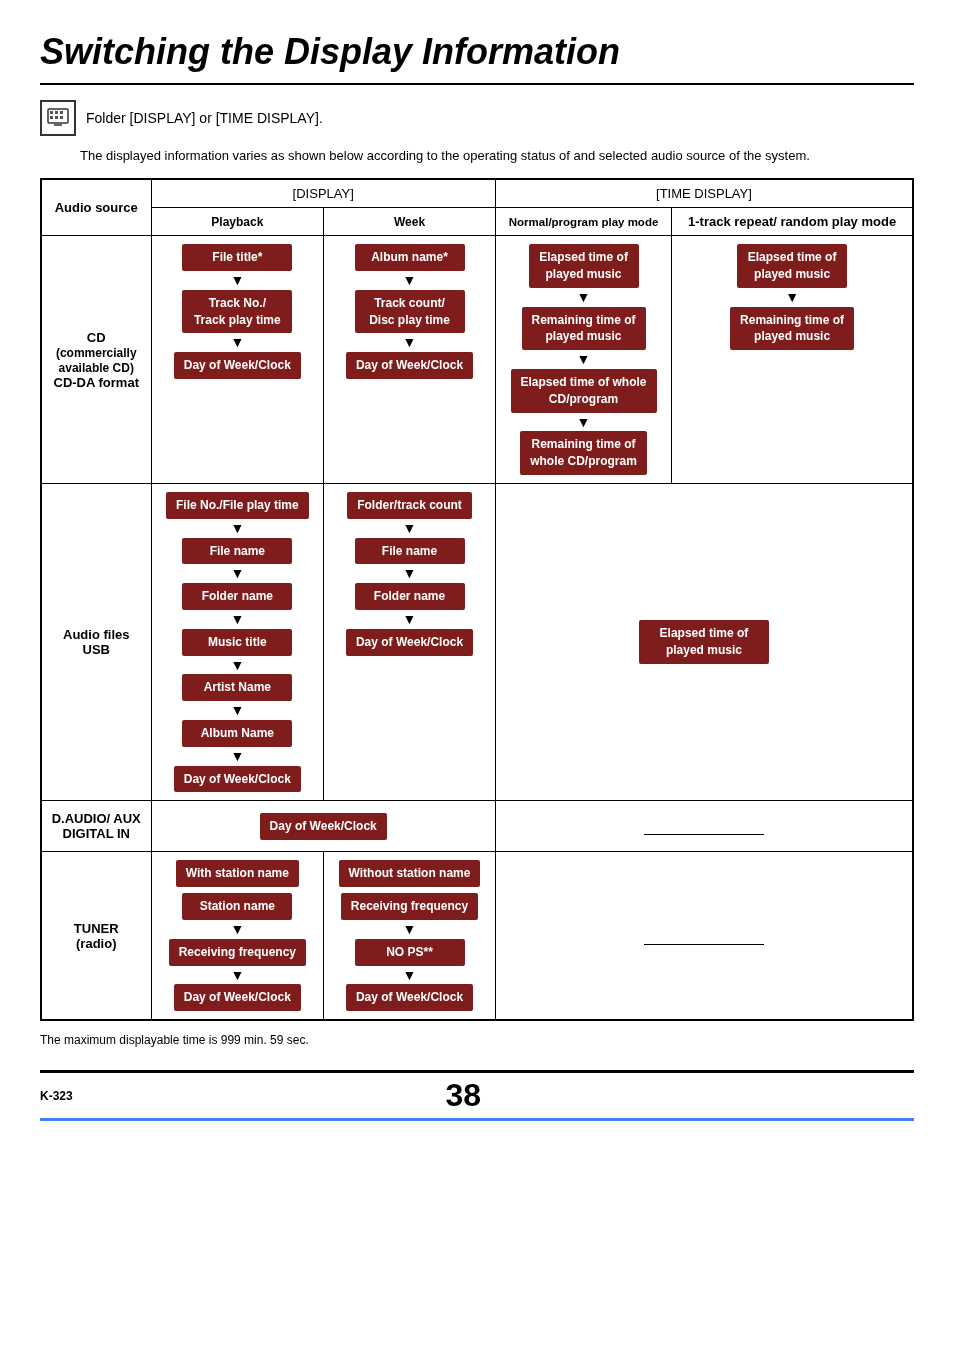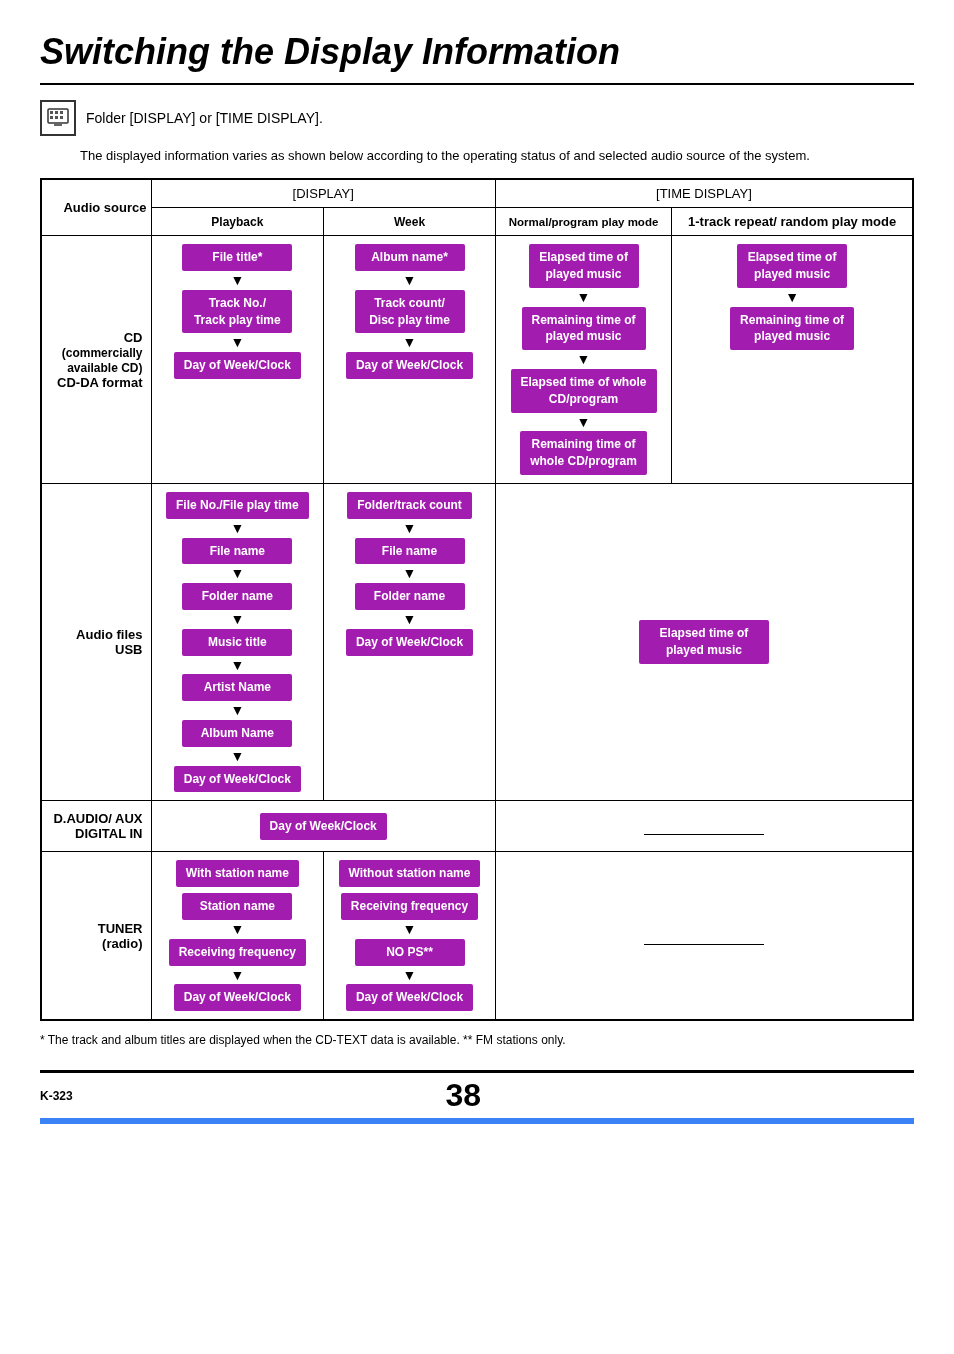--- a/index.html
+++ b/index.html
@@ -43,21 +43,21 @@
       font-size: 14px;
     }
     .info-line {
       font-size: 13px;
       margin-bottom: 15px;
       margin-left: 40px;
     }
 
     
     .btn-dark {
-      background: #a21caf;
+      background: #7f1d1d;
       color: #fff;
       padding: 5px 10px;
       font-size: 12px;
       font-weight: bold;
       display: inline-block;
       border-radius: 2px;
       min-width: 110px;
       text-align: center;
       line-height: 1.4;
     }
@@ -66,21 +66,21 @@
     .footer-notes {
       font-size: 12px;
       margin-top: 6px;
       line-height: 1.6;
     }
     .page-footer {
       display: flex;
       align-items: center;
       justify-content: space-between;
       border-top: 3px solid #000;
-      border-bottom: 6px solid #3b82f6;
+      border-bottom: 3px solid #3b82f6;
       margin-top: 20px;
       padding: 4px 0;
     }
     .page-footer-left {
       font-size: 12px;
       font-weight: bold;
     }
     .page-number {
       font-size: 32px;
       font-weight: bold;
@@ -96,21 +96,21 @@
     .outer-table > thead > tr > th,
     .outer-table > tbody > tr > td {
       border: 1.5px solid #000;
     }
 
     
     .th-source {
       background: #fff;
       font-weight: bold;
       font-size: 13px;
-      text-align: right;
+      text-align: center;
       padding: 4px;
       width: 110px;
       margin-left: 45px;
     }
     .th-display-group {
       font-size: 13px;
       font-weight: normal;
       text-align: center;
       padding: 6px;
     }
@@ -126,21 +126,21 @@
       font-size: 12px;
       font-weight: bold;
       text-align: center;
       padding: 6px 4px;
       border: 1.5px solid #000;
     }
 
     .td-source {
       font-weight: bold;
       font-size: 13px;
-      text-align: right;
+      text-align: center;
       padding: 10px 8px;
       vertical-align: middle;
     }
 
     .content-cell {
       padding: 8px 6px;
       vertical-align: top;
     }
 
     .btn-stack {
@@ -334,20 +334,20 @@
       </td>
 
       <td class="content-cell" colspan="2" style="text-align:center; vertical-align:middle;">
         <span class="line-placeholder"></span>
       </td>
     </tr>
   </tbody>
 </table>
 
 <div class="footer-notes">
-  <p>* The track and album titles are displayed when the CD-TEXT data is available.   ** FM stations only.</p>
+  <p>The maximum displayable time is 999 min. 59 sec.</p>
 </div>
 
 <div class="page-footer">
   <span class="page-footer-left">K-323</span>
   <span class="page-number">38</span>
   <span style="width:60px;"></span>
 </div>
 
 </body></html>

